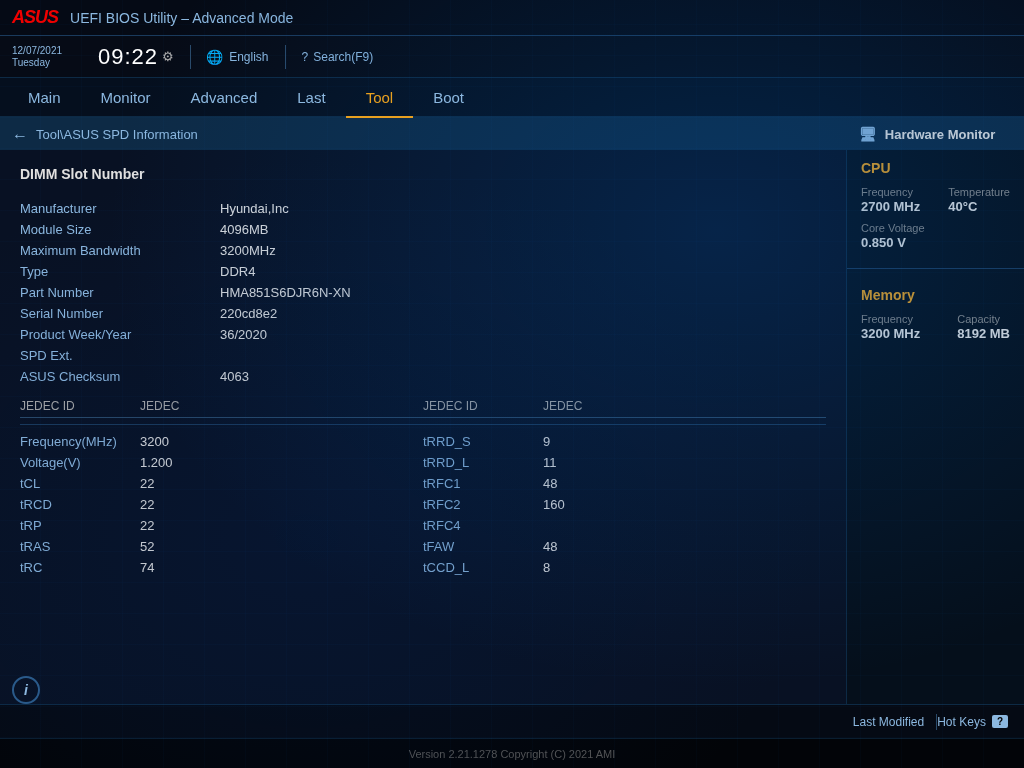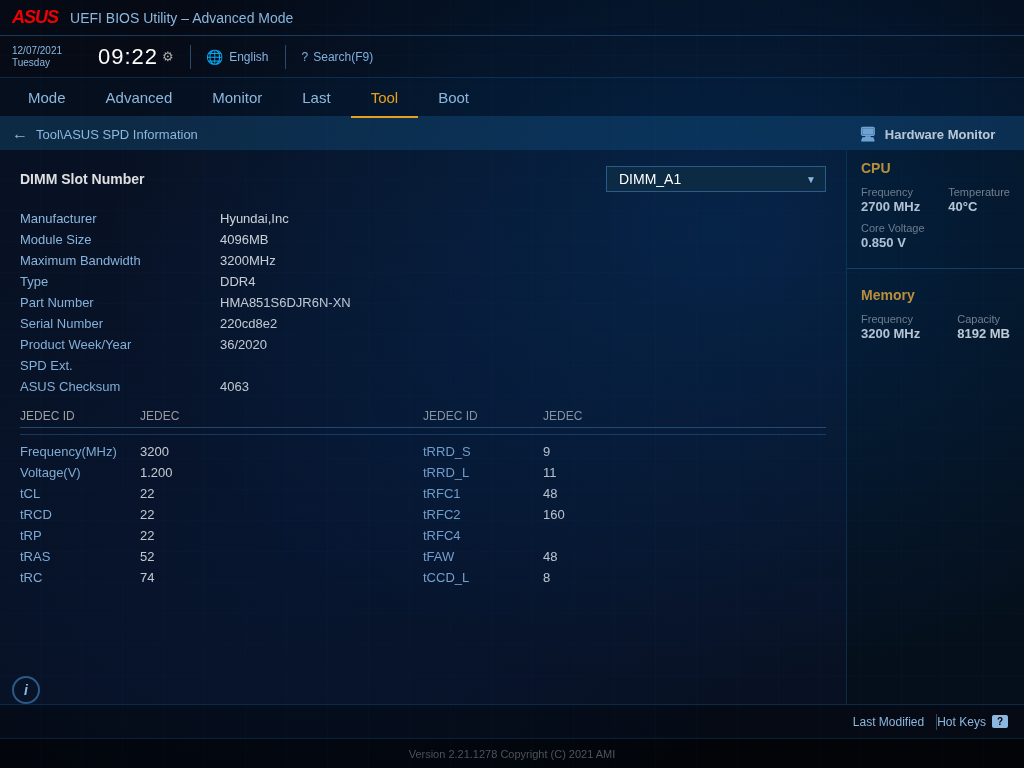--- a/index.html
+++ b/index.html
@@ -485,27 +485,27 @@
     </div>
     <div class="separator-v"></div>
     <div class="search-btn">
       <span>?</span>
       <span>Search(F9)</span>
     </div>
   </div>
 
   <div class="nav-bar">
     <div class="nav-item">
-      <span>Mode</span>
+      <span>Main</span>
+    </div>
+    <div class="nav-item">
+      <span>Monitor</span>
     </div>
     <div class="nav-item">
       <span>Advanced</span>
-    </div>
-    <div class="nav-item">
-      <span>Monitor</span>
     </div>
     <div class="nav-item">
       <span>Last</span>
     </div>
     <div class="nav-item active">
       <span>Tool</span>
     </div>
     <div class="nav-item">
       <span>Boot</span>
     </div>
@@ -517,28 +517,20 @@
 
       <div class="breadcrumb-bar">
         <span class="back-arrow">←</span>
         <span>Tool\ASUS SPD Information</span>
       </div>
 
       <div class="spd-content">
 
         <div class="dimm-row">
           <span class="dimm-label">DIMM Slot Number</span>
-          <div class="dimm-select-wrapper">
-            <select class="dimm-select">
-              <option>DIMM_A1</option>
-              <option>DIMM_A2</option>
-              <option>DIMM_B1</option>
-              <option>DIMM_B2</option>
-            </select>
-          </div>
         </div>
 
         <div class="info-table">
           <div class="info-row">
             <span class="info-label">Manufacturer</span>
             <span class="info-value">Hyundai,Inc</span>
           </div>
           <div class="info-row">
             <span class="info-label">Module Size</span>
             <span class="info-value">4096MB</span>

